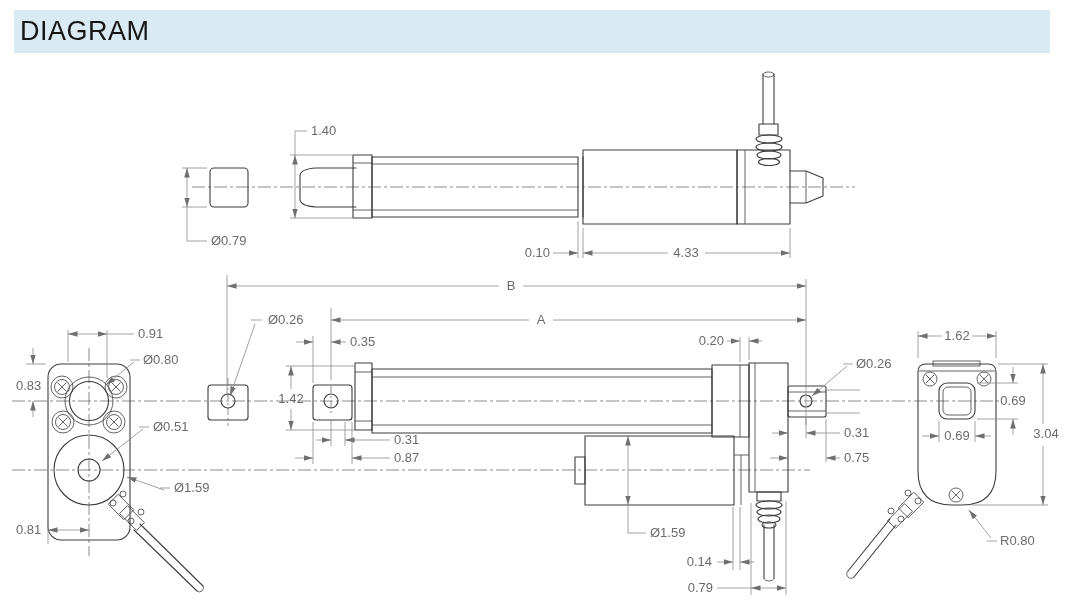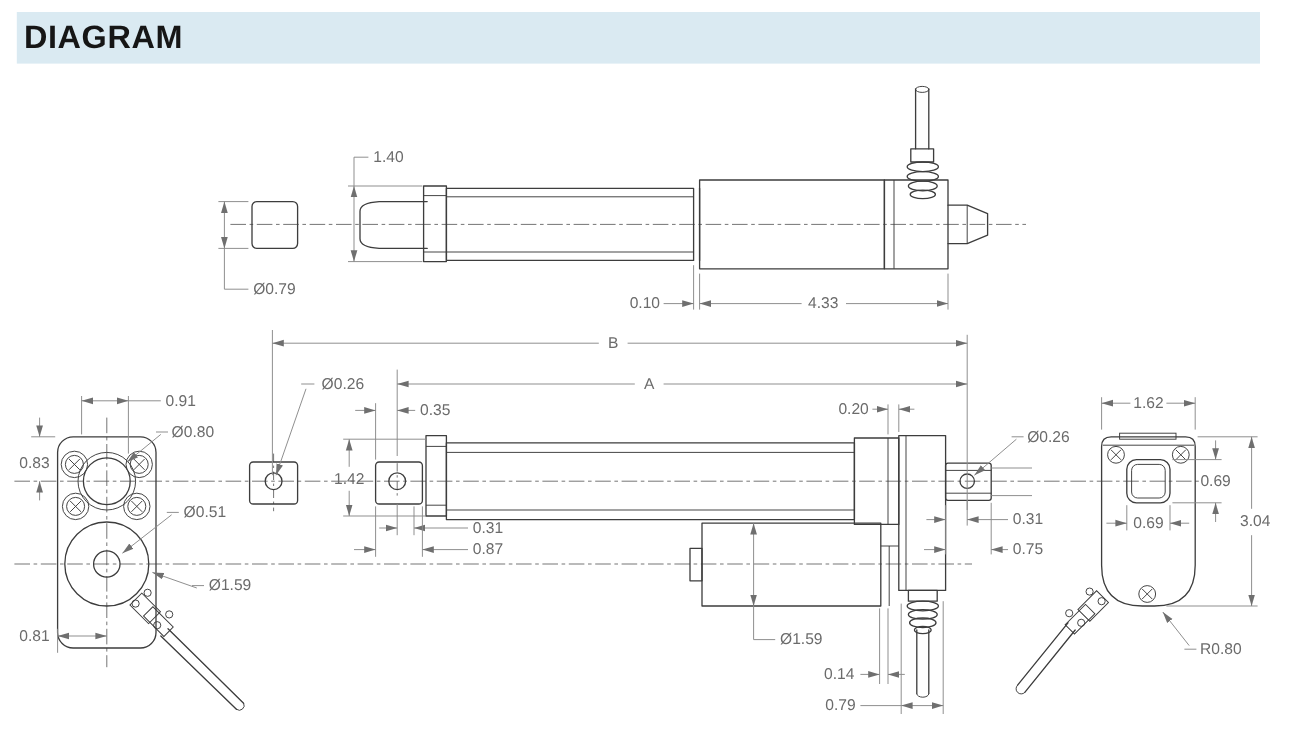--- a/index.html
+++ b/index.html
@@ -1,17 +1,17 @@
 <!DOCTYPE html>
 <html><head>
 <meta charset="utf-8">
 <style>
   html,body{margin:0;padding:0;background:#ffffff;width:1090px;height:616px;overflow:hidden;}
   #page{position:relative;width:1090px;height:616px;background:#fff;font-family:"Liberation Sans",sans-serif;}
-  #header{position:absolute;left:14px;top:10px;width:1036px;height:43px;display:flex;align-items:center;font-weight:bold;}
+  #header{position:absolute;left:14px;top:10px;width:1036px;height:43px;display:flex;align-items:center;}
   #header .title{font-size:27px;letter-spacing:.5px;color:#161616;padding-left:6px;font-family:"Liberation Sans",sans-serif;}
   #drawing{position:absolute;left:0;top:0;width:1090px;height:616px;}
   .geo{stroke:#3d3d3d;stroke-width:1.1;fill:none;stroke-linecap:round;stroke-linejoin:round;}
   .geo2{stroke:#3d3d3d;stroke-width:.8;fill:none;}
   .dim{stroke:#8a8a8a;stroke-width:.8;fill:none;}
   .cl{stroke:#5a5a5a;stroke-width:.7;fill:none;stroke-dasharray:13 3 3 3;}
   .cls{stroke:#5a5a5a;stroke-width:.7;fill:none;stroke-dasharray:7 3 2 3;}
   .dtx{font-family:"Liberation Sans",sans-serif;font-size:13px;fill:#6b6b6b;}
 </style>
 </head>

